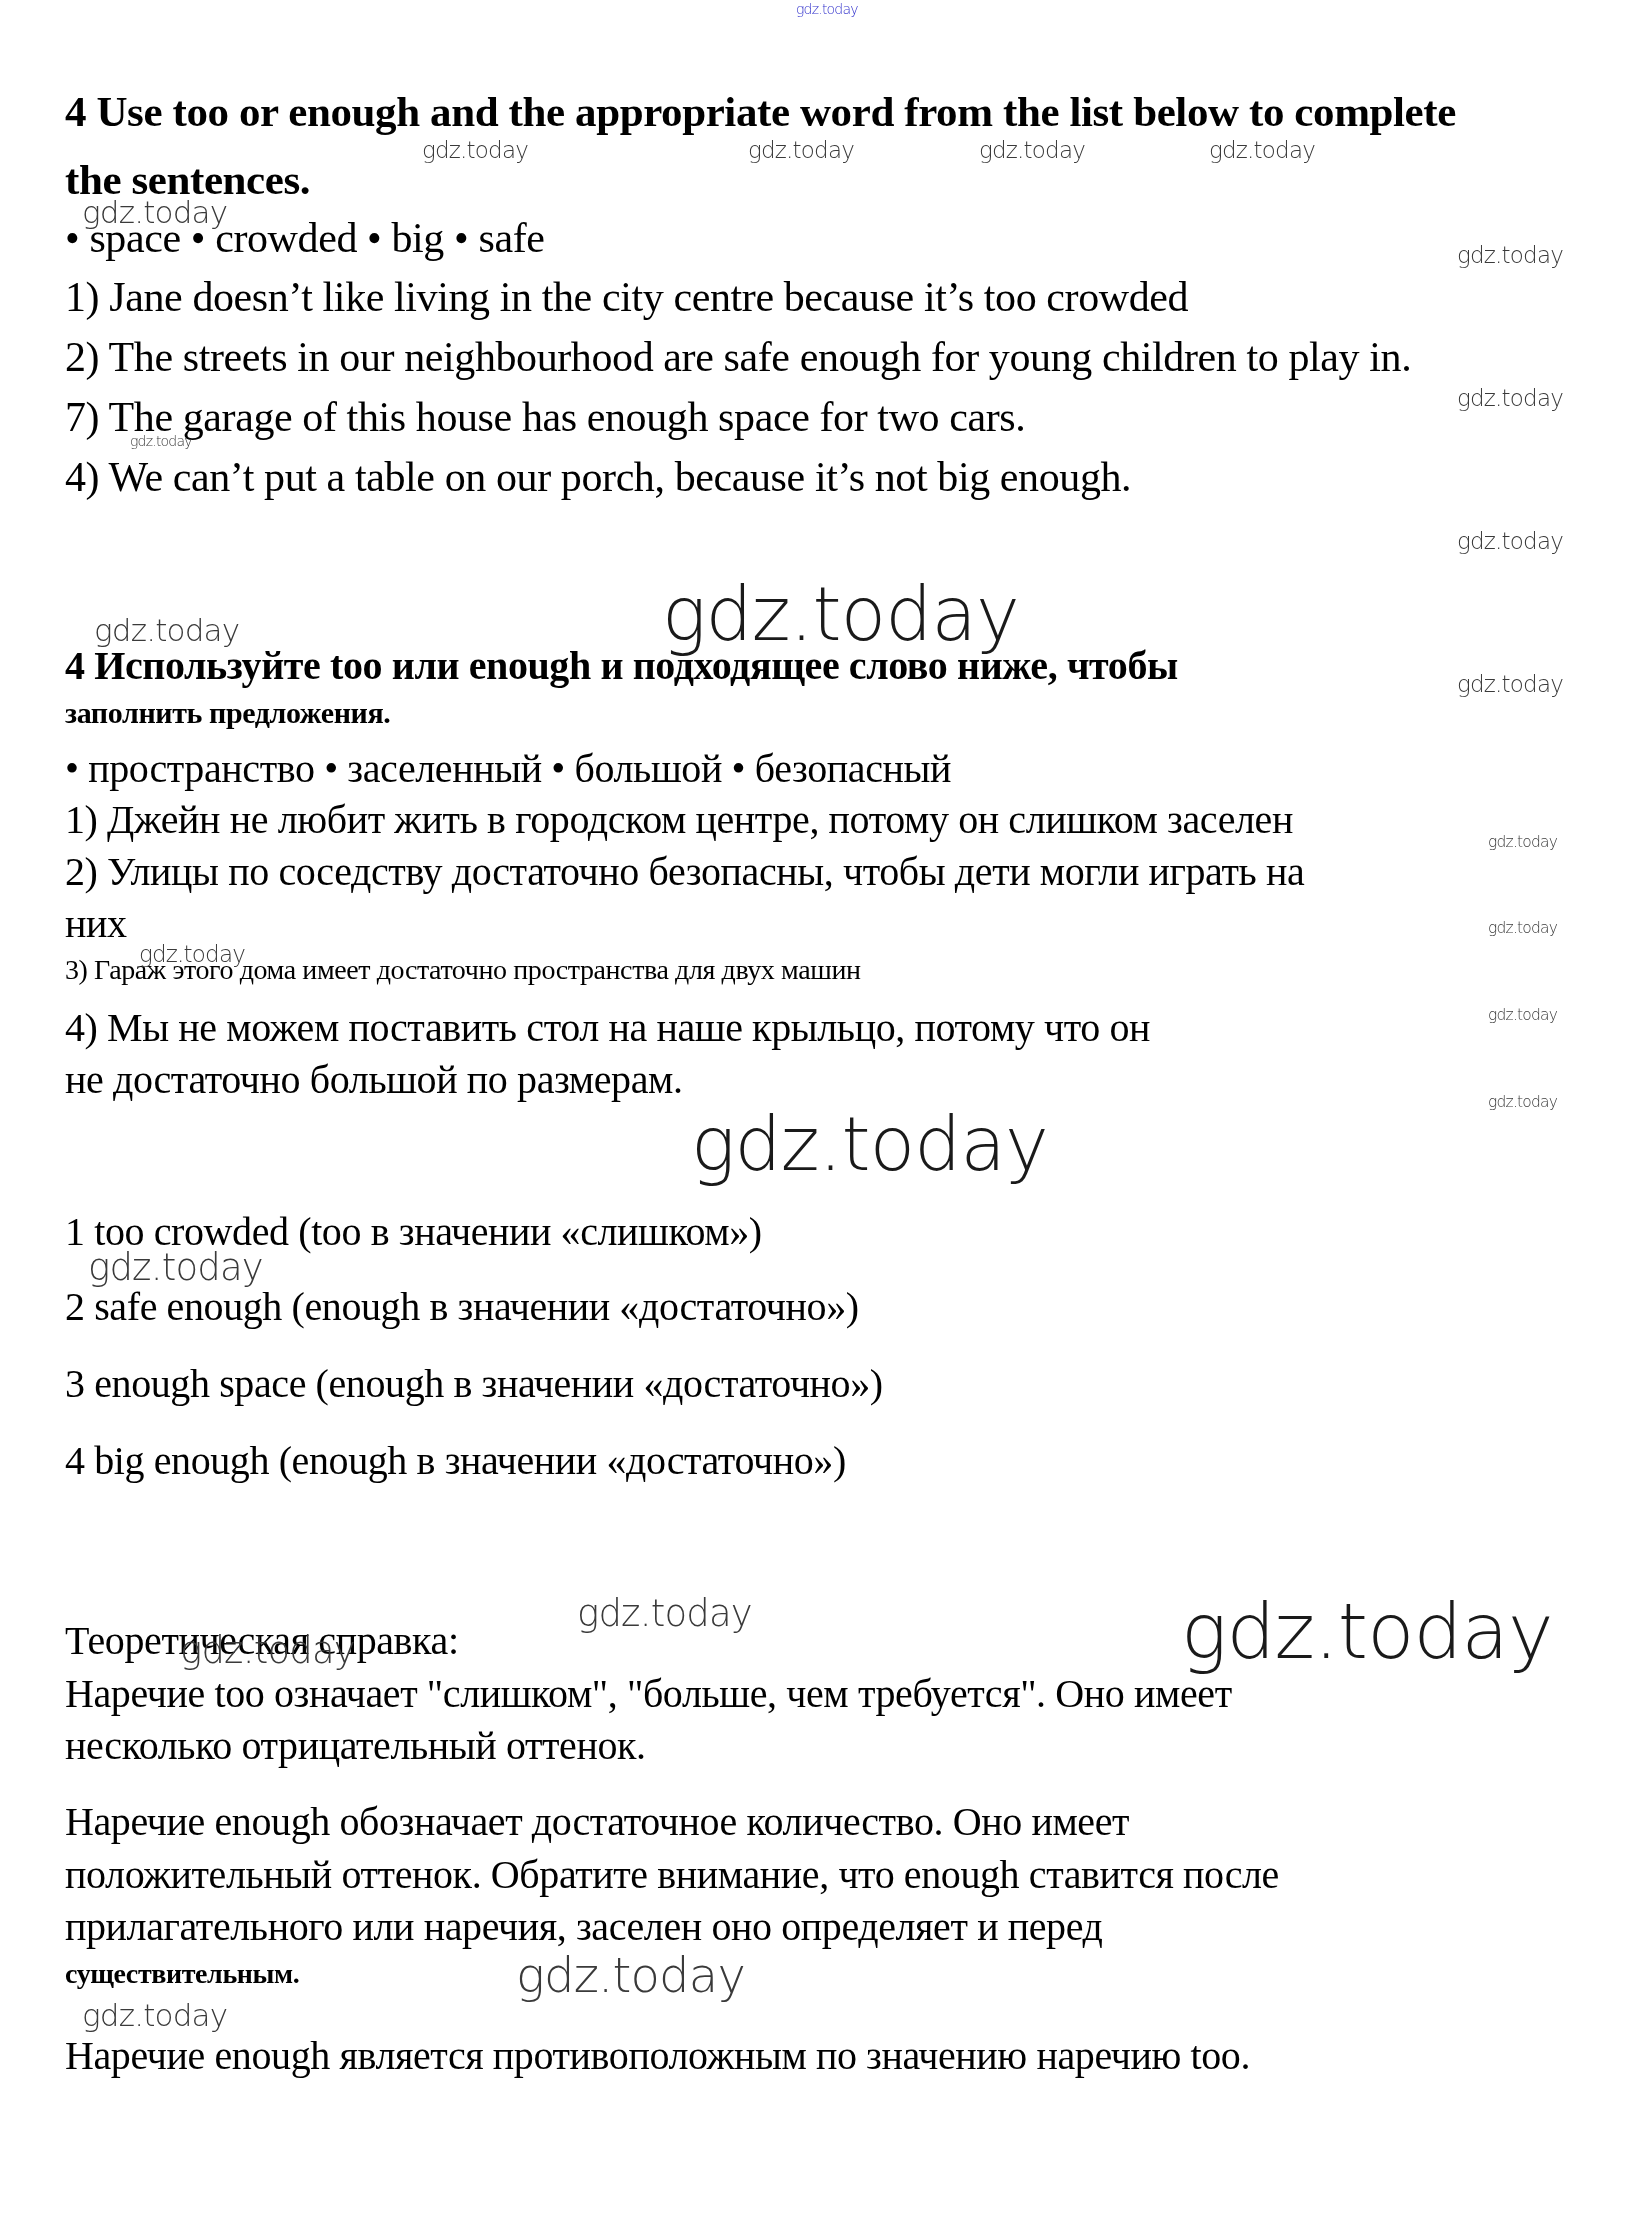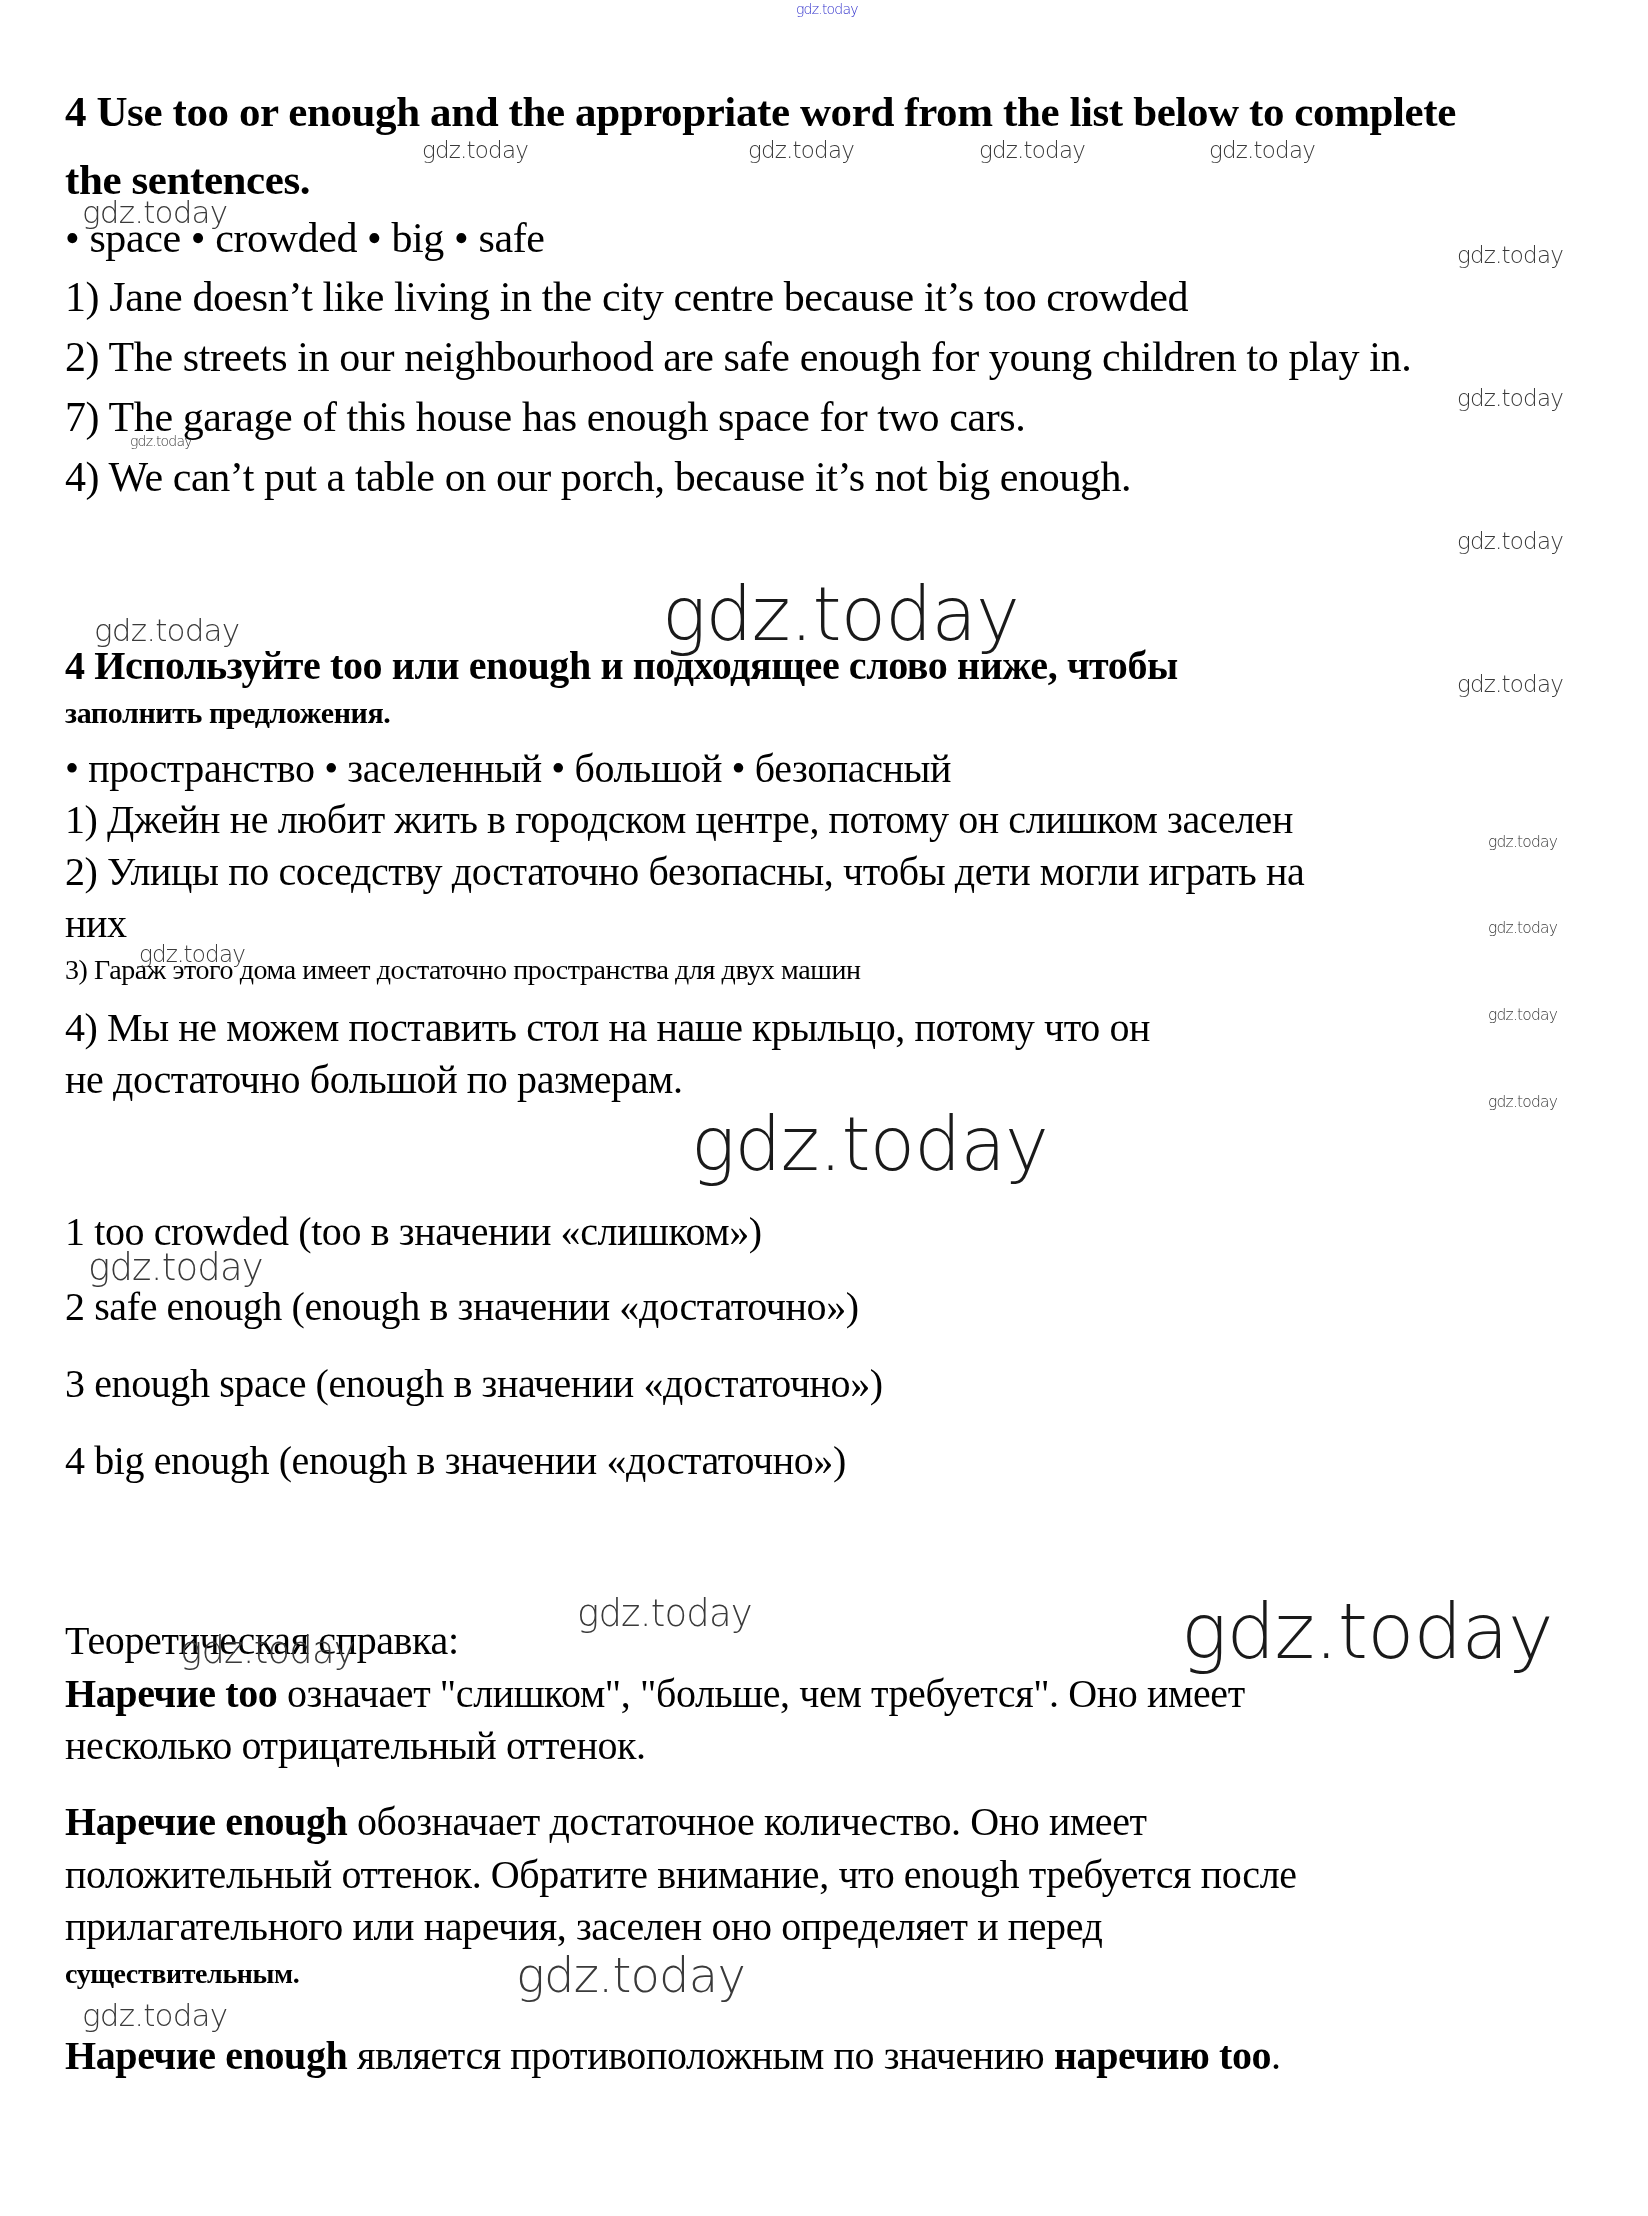--- a/index.html
+++ b/index.html
@@ -1,21 +1,21 @@
 <!DOCTYPE html>
 <html style="font-size:12.4px"><head>
 <meta charset="utf-8">
 <style>
   html, body { margin: 0; padding: 0; background: #ffffff; }
   body { width: 1648px; height: 2216px; position: relative; overflow: hidden; font-family: "Liberation Serif", serif; color: #000; }
   .line { position: absolute; left: 65px; white-space: nowrap; font-size: 42px; line-height: 1; letter-spacing: -0.4px; }
   .bold { font-weight: bold; }
   .wm { position: absolute; font-family: "DejaVu Sans", sans-serif; color: #3a3a3a; white-space: nowrap; font-weight: 300; line-height: 1; letter-spacing: -0.8px; }
   .wm-top { color: #3333cc; }
-  b { font-weight: bold; }
+  b { font-weight: normal; }
 </style>
 </head>
 <body>
 
 <div class="wm wm-top" style="left:796px; top:1.5px; font-size:14px;">gdz.today</div>
 
 <div class="line bold" style="top:90px; font-size:43px;text-align:right;">4 Use too or enough and the appropriate word from the list below to complete</div>
 <div class="line bold" style="top:158px; font-size:43px;">the sentences.</div>
 <div class="line" style="top:217px;">• space • crowded • big • safe</div>
 <div class="line" style="top:276px;">1) Jane doesn’t like living in the city centre because it’s too crowded</div>
@@ -63,20 +63,20 @@
 
 <div class="line" style="top:1597px; font-size:40px;margin-top:24px;">Теоретическая справка:</div>
 <div class="wm" style="left:577px; top:1595px; font-size:37px;">gdz.today</div>
 <div class="wm" style="left:180px; top:1632px; font-size:37px;">gdz.today</div>
 <div class="wm" style="left:1181px; top:1593px; font-size:77px; color:#1a1a1a;">gdz.today</div>
 
 <div class="line" style="top:1674px; font-size:40px;"><b>Наречие too</b><span> означает "слишком", "больше, чем требуется". Оно имеет</span></div>
 <div class="line" style="top:1726px; font-size:40px;">несколько отрицательный оттенок.</div>
 
 <div class="line" style="top:1802px; font-size:40px;"><b>Наречие enough</b><span> обозначает достаточное количество. Оно имеет</span></div>
-<div class="line" style="top:1855px; font-size:40px;">положительный оттенок. Обратите внимание, что enough требуется после</div>
+<div class="line" style="top:1855px; font-size:40px;">положительный оттенок. Обратите внимание, что enough ставится после</div>
 <div class="line" style="top:1907px; font-size:40px;">прилагательного или наречия, заселен оно определяет и перед</div>
 <div class="line" style="top:1960px; font-size:28px;font-weight:bold;">существительным.</div>
 <div class="wm" style="left:516px; top:1951px; font-size:48px;">gdz.today</div>
 <div class="wm" style="left:82px; top:2000px; font-size:31px;">gdz.today</div>
 
 <div class="line" style="top:2036px; font-size:40px;"><b>Наречие enough</b><span> является противоположным по значению </span><b>наречию too</b><span>.</span></div>
 
 
 </body></html>

